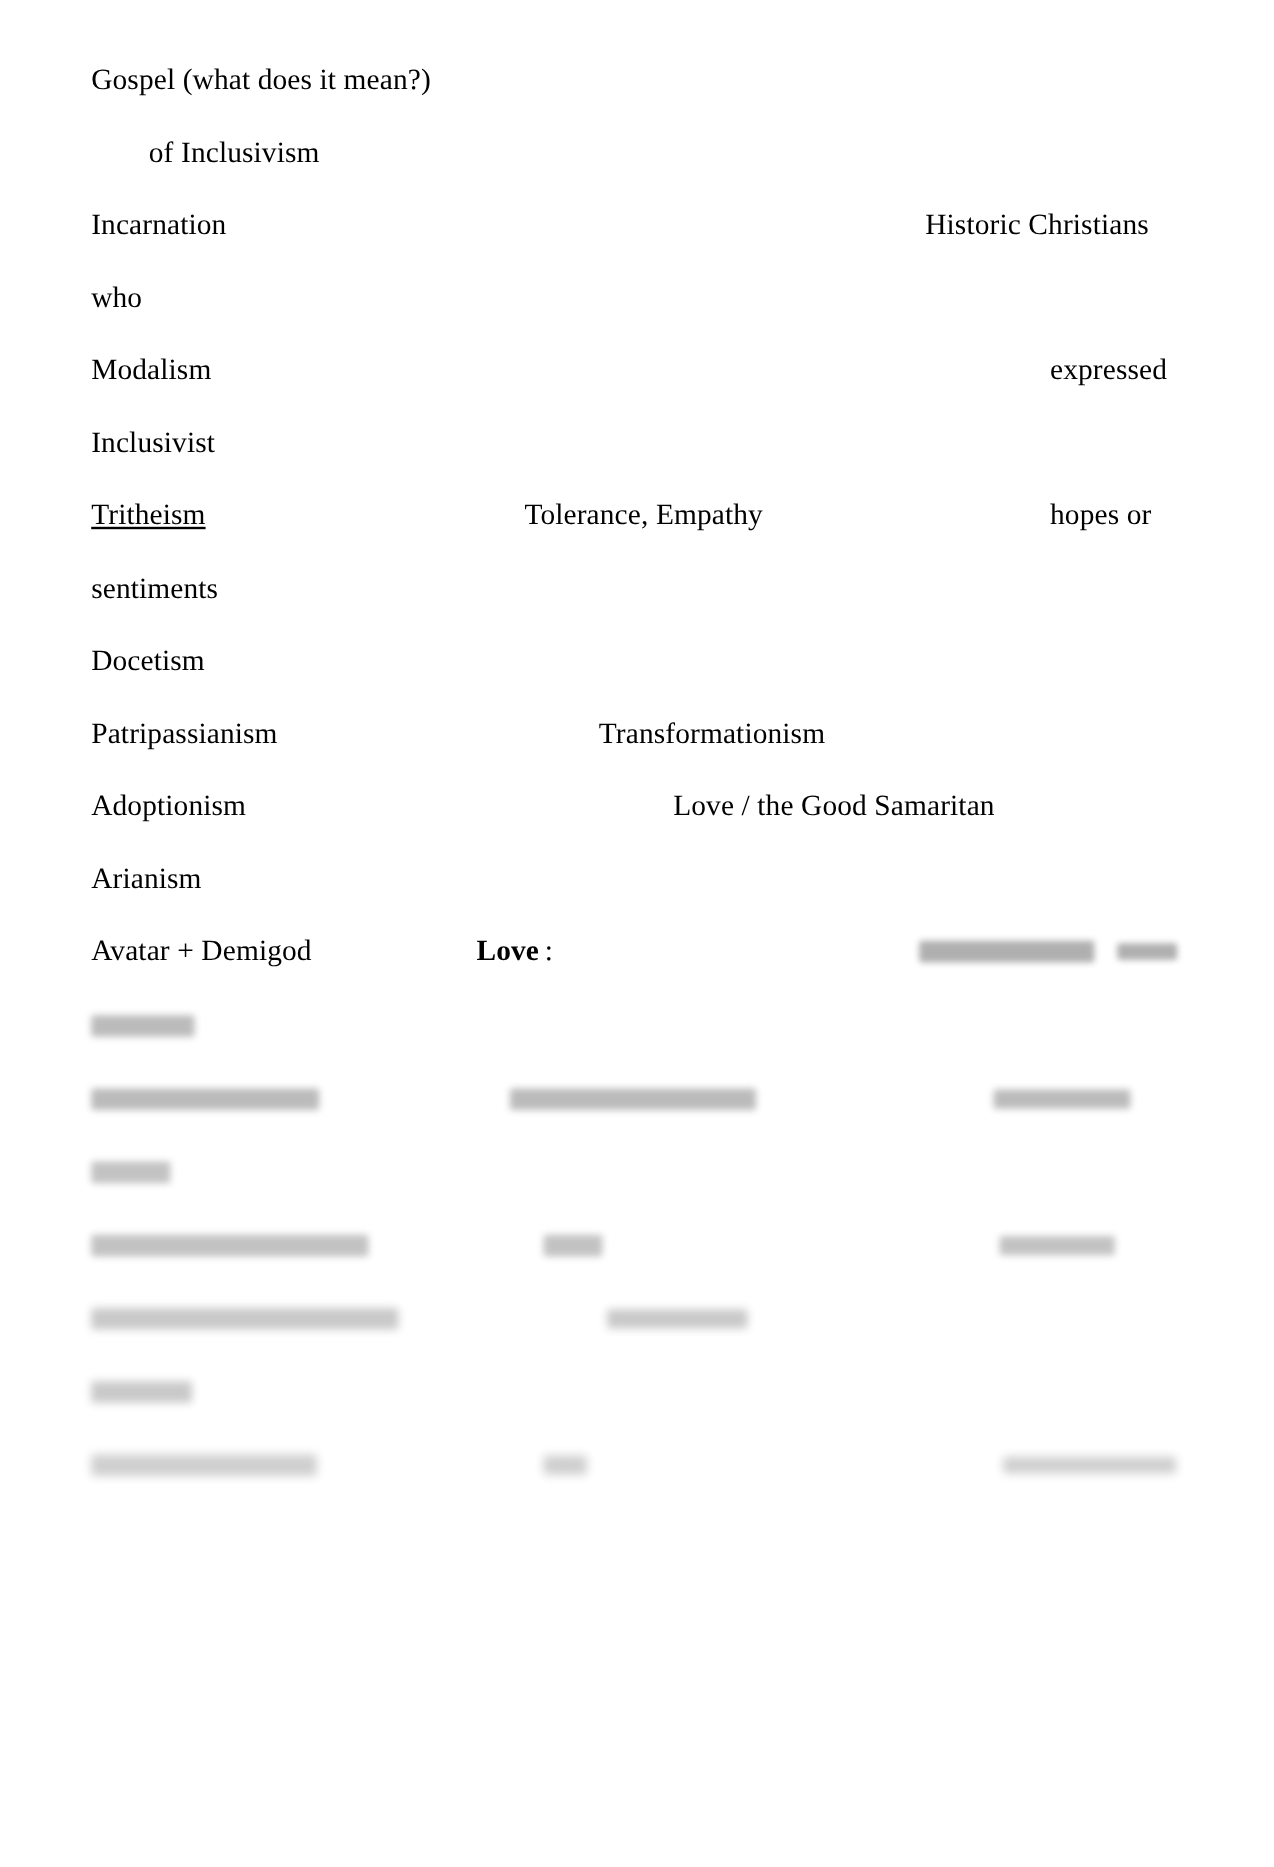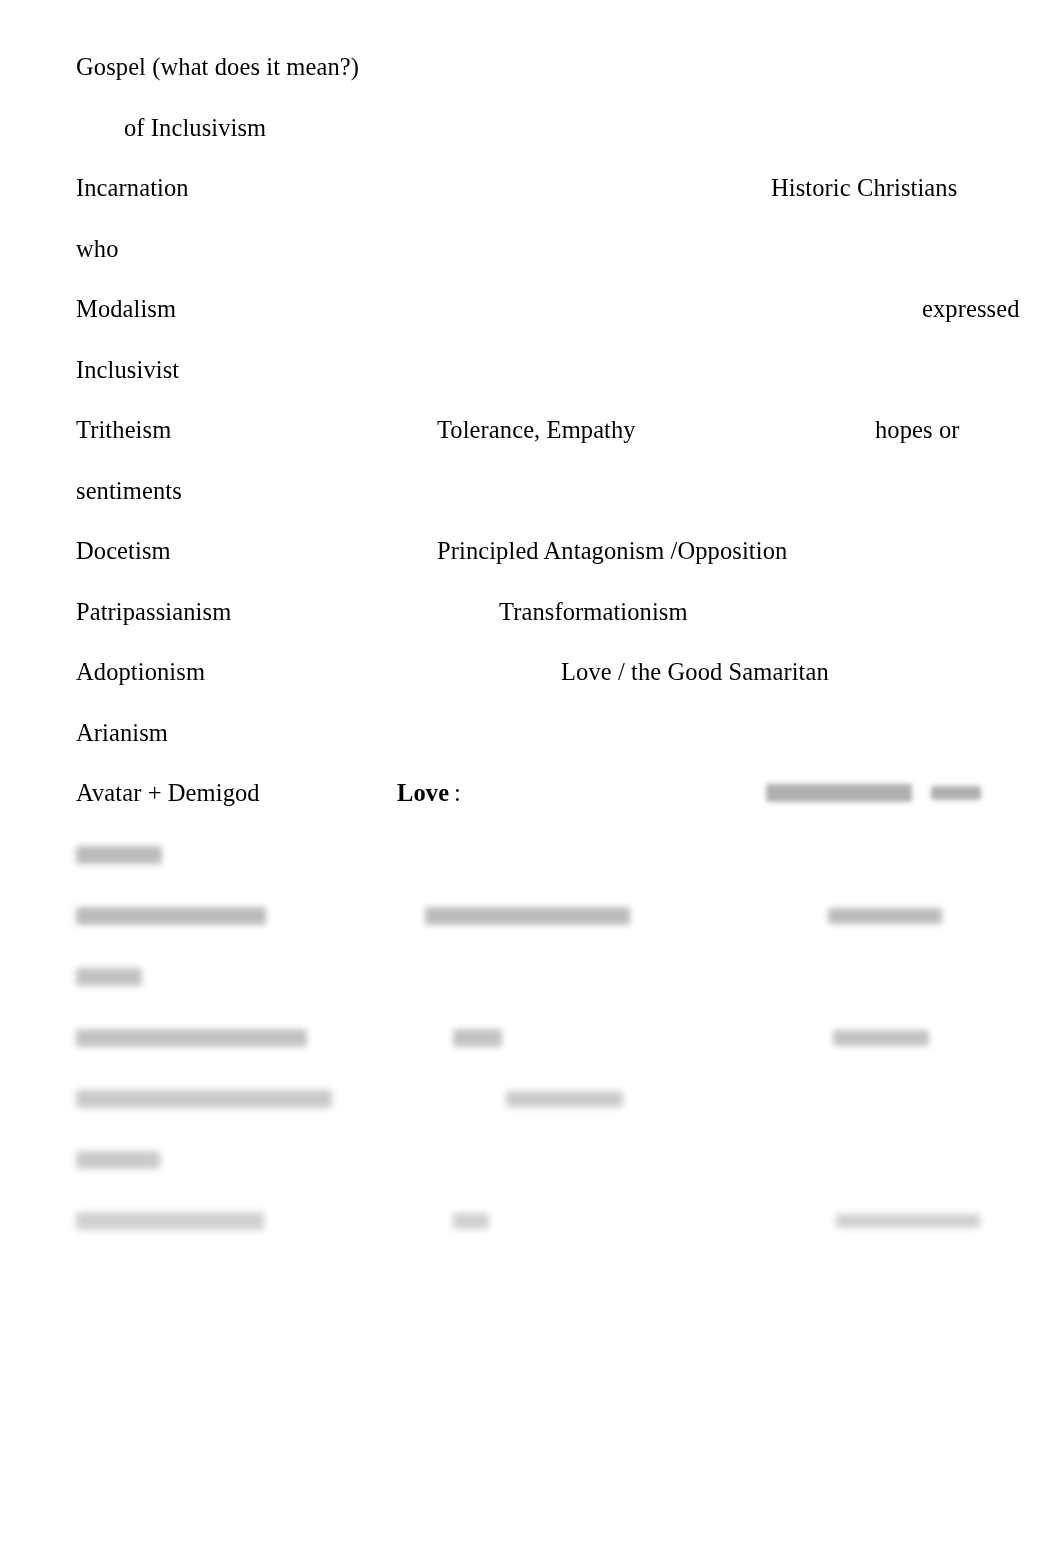--- a/index.html
+++ b/index.html
@@ -72,25 +72,25 @@
 </style>
 </head>
 <body>
 
 <div class="page">
   <div id="lines-host">
       <div class="line" style="top: 50px;"><span class="seg" style="left: 0px;">Gospel (what does it mean?)</span></div>
       <div class="line" style="top: 111px;"><span class="seg" style="left: 48px;">of Inclusivism</span></div>
       <div class="line" style="top: 171px;"><span class="seg" style="left: 0px;">Incarnation</span><span class="seg" style="left: 695px;">Historic Christians</span></div>
       <div class="line" style="top: 232px;"><span class="seg" style="left: 0px;">who</span></div>
-      <div class="line" style="top: 292px;"><span class="seg" style="left: 0px;">Modalism</span><span class="seg" style="left: 846px;">expressed</span></div>
+      <div class="line" style="top: 292px;"><span class="seg" style="left: 0px;">Modalism</span><span class="seg" style="left: 799px;">expressed</span></div>
       <div class="line" style="top: 353px;"><span class="seg" style="left: 0px;">Inclusivist</span></div>
-      <div class="line" style="top: 413px;"><span class="seg" style="left: 0px;">Tritheism</span><span class="seg" style="left: 361px;">Tolerance, Empathy</span><span class="seg" style="left: 799px;">hopes or</span></div>
+      <div class="line" style="top: 413px;"><span class="seg" style="left: 0px; text-decoration: underline;">Tritheism</span><span class="seg" style="left: 361px;">Tolerance, Empathy</span><span class="seg" style="left: 799px;">hopes or</span></div>
       <div class="line" style="top: 474px;"><span class="seg" style="left: 0px;">sentiments</span></div>
-      <div class="line" style="top: 534px;"><span class="seg" style="left: 0px;">Docetism</span><span class="seg" style="left: 361px;">Principled Antagonism /Opposition</span></div>
+      <div class="line" style="top: 534px;"><span class="seg" style="left: 0px;">Docetism</span></div>
       <div class="line" style="top: 595px;"><span class="seg" style="left: 0px;">Patripassianism</span><span class="seg" style="left: 423px;">Transformationism</span></div>
       <div class="line" style="top: 655px;"><span class="seg" style="left: 0px;">Adoptionism</span><span class="seg" style="left: 485px;">Love / the Good Samaritan</span></div>
       <div class="line" style="top: 716px;"><span class="seg" style="left: 0px;">Arianism</span></div>
       <div class="line" style="top: 776px;"><span class="seg" style="left: 0px;">Avatar + Demigod</span><span class="seg bold" style="left: 321px;">Love</span><span class="seg" style="left: 378px;">:</span></div>
     </div>
   <div id="blurred-host">
       <div class="line fade" style="top: 776px;"><span class="seg" style="left: 690px; top: 8px; width: 146px; height: 18px; display: block; background: rgb(58, 58, 58); border-radius: 2px;"></span><span class="seg" style="left: 855px; top: 10px; width: 50px; height: 14px; display: block; background: rgb(58, 58, 58); border-radius: 2px;"></span></div>
       <div class="line fade-2" style="top: 838px;"><span class="seg" style="left: 0px; top: 8px; width: 86px; height: 18px; display: block; background: rgb(58, 58, 58); border-radius: 2px;"></span></div>
       <div class="line fade-2" style="top: 899px;"><span class="seg" style="left: 0px; top: 8px; width: 190px; height: 18px; display: block; background: rgb(58, 58, 58); border-radius: 2px;"></span><span class="seg" style="left: 349px; top: 8px; width: 205px; height: 18px; display: block; background: rgb(58, 58, 58); border-radius: 2px;"></span><span class="seg" style="left: 752px; top: 9px; width: 114px; height: 16px; display: block; background: rgb(58, 58, 58); border-radius: 2px;"></span></div>
       <div class="line fade-3" style="top: 960px;"><span class="seg" style="left: 0px; top: 8px; width: 66px; height: 18px; display: block; background: rgb(58, 58, 58); border-radius: 2px;"></span></div>

